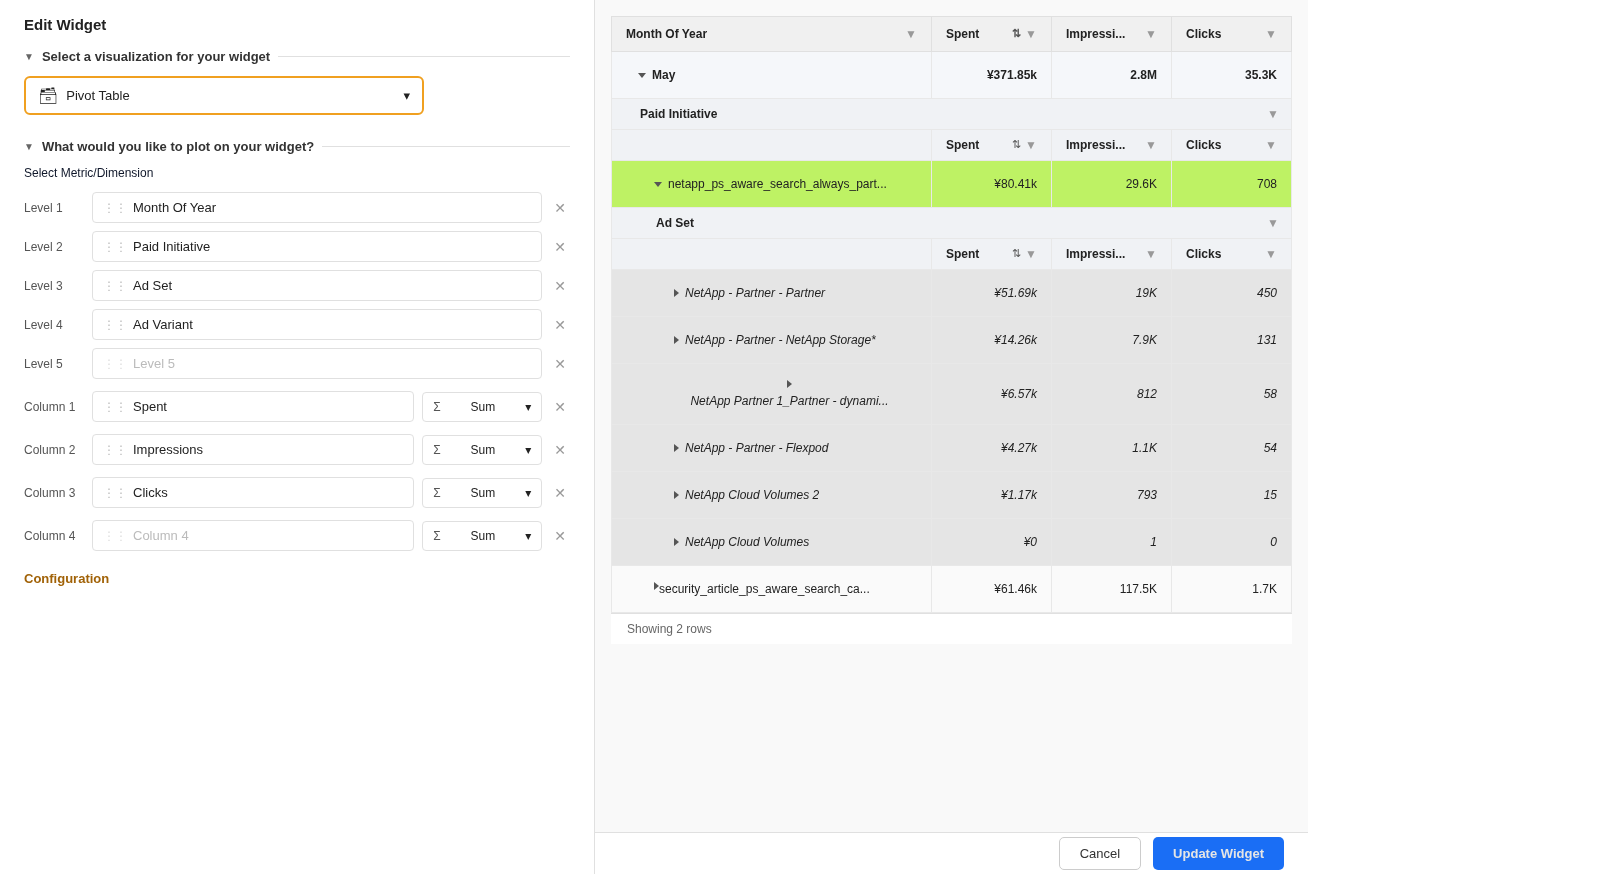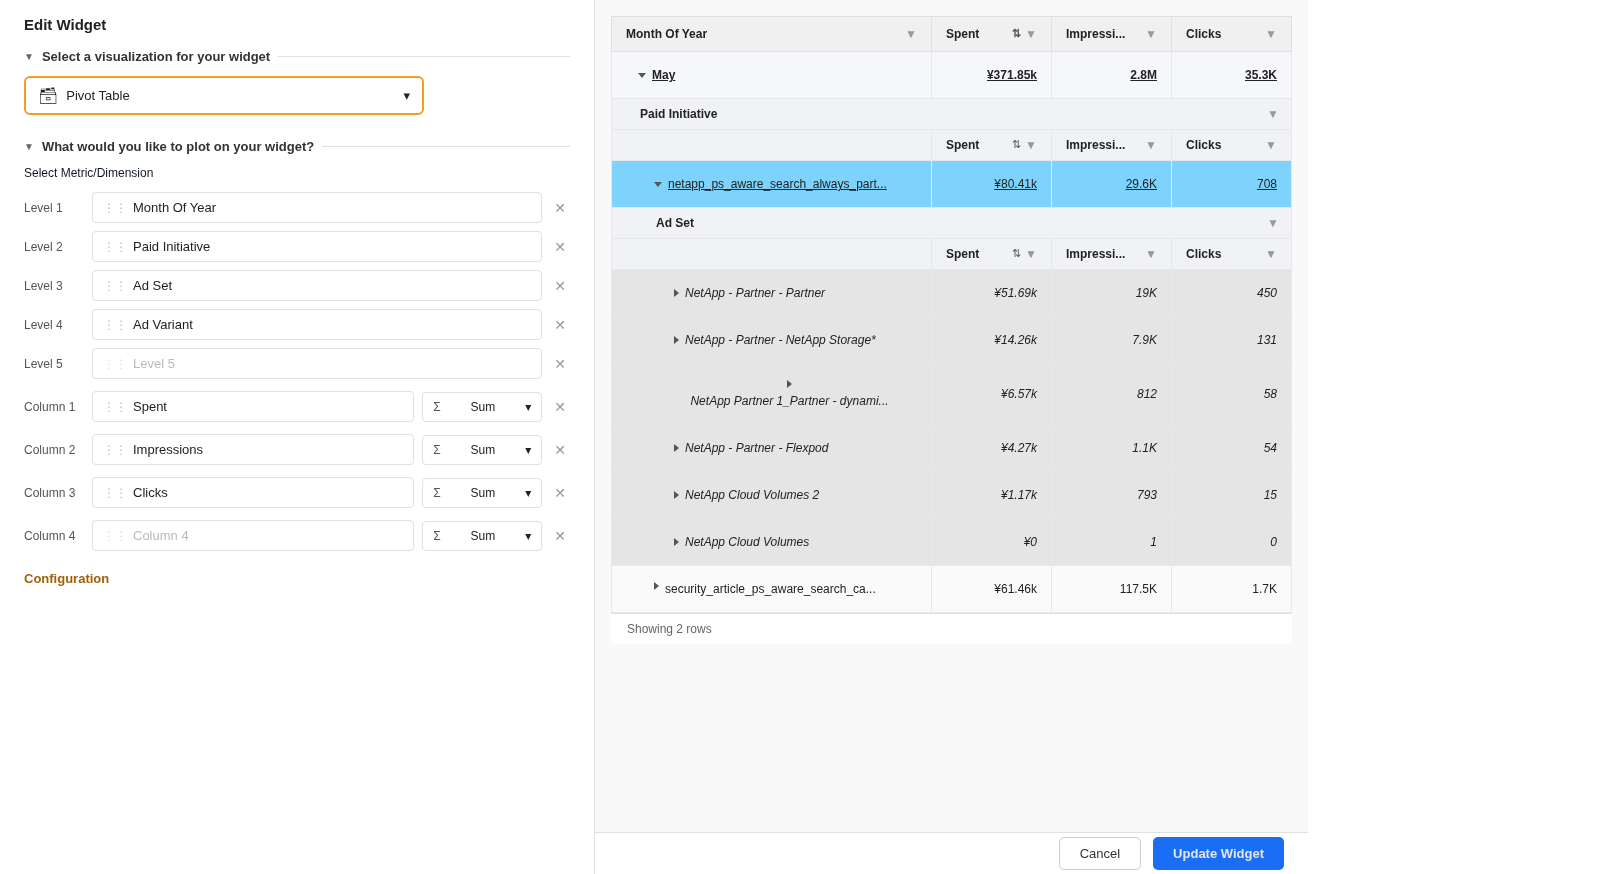--- a/index.html
+++ b/index.html
@@ -49,22 +49,22 @@
     .footer { display: flex; justify-content: flex-end; gap: 12px; padding: 4px 24px; border-top: 1px solid #e0e0e0; background: #fff; }
     .btn-cancel { border: 1px solid #ccc; background: #fff; padding: 8px 20px; border-radius: 5px; cursor: pointer; font-size: 13px; color: #333; }
     .btn-update { border: none; background: #1a6ef5; color: #e5e5e5; padding: 8px 20px; border-radius: 5px; cursor: pointer; font-size: 13px; font-weight: 600; }
 
     
     .preview-table { width: 100%; border-collapse: collapse; }
     .preview-table th { background: #f0f0f0; border: 1px solid #e0e0e0; padding: 10px 14px; font-size: 12px; font-weight: 600; white-space: nowrap; }
     .preview-table td { border: 1px solid #e8e8e8; padding: 8px 14px; font-size: 12px; white-space: nowrap; }
     .preview-table .row-label-cell { text-align: left; }
     .preview-table .value-cell { text-align: right; }
-    .preview-table .group-row td { background: #f5f7fa; font-weight: 600; text-decoration: underline; }
-    .preview-table .subgroup-row td { background: #7dd3fc; text-decoration: underline; }
+    .preview-table .group-row td { background: #f5f7fa; font-weight: 600; }
+    .preview-table .subgroup-row td { background: #bef264; }
     .preview-table .data-row td { background: #e5e5e5; font-style: italic; }
     .preview-table .summary-row td { background: #fafafa; }
     .th-flex { display: flex; align-items: center; justify-content: space-between; gap: 6px; }
 
     .indent-1 { padding-left: 28px; }
     .arrow-right { display: inline-block; border-left: 5px solid #555; border-top: 4px solid transparent; border-bottom: 4px solid transparent; }
     .arrow-down { display: inline-block; border-top: 5px solid #555; border-left: 4px solid transparent; border-right: 4px solid transparent; }
 
     .col-header-row th { position: sticky; top: 0; z-index: 10; }
   </style>
@@ -399,21 +399,21 @@
                 <span>NetApp Cloud Volumes</span>
               </div>
             </td>
             <td class="value-cell">¥0</td>
             <td class="value-cell">1</td>
             <td class="value-cell">0</td>
           </tr>
 
           <tr class="summary-row">
             <td class="row-label-cell">
-              <div style="display:flex;align-items:flex-start;gap:6px;padding:8px 12px 8px 28px;">
+              <div style="display:flex;align-items:flex-start;padding:8px 12px 8px 28px;">
                 <span class="arrow-right"></span>
                 <span>security_article_ps_aware_search_ca...</span>
               </div>
             </td>
             <td class="value-cell">¥61.46k</td>
             <td class="value-cell">117.5K</td>
             <td class="value-cell">1.7K</td>
           </tr>
         </tbody>
       </table>

